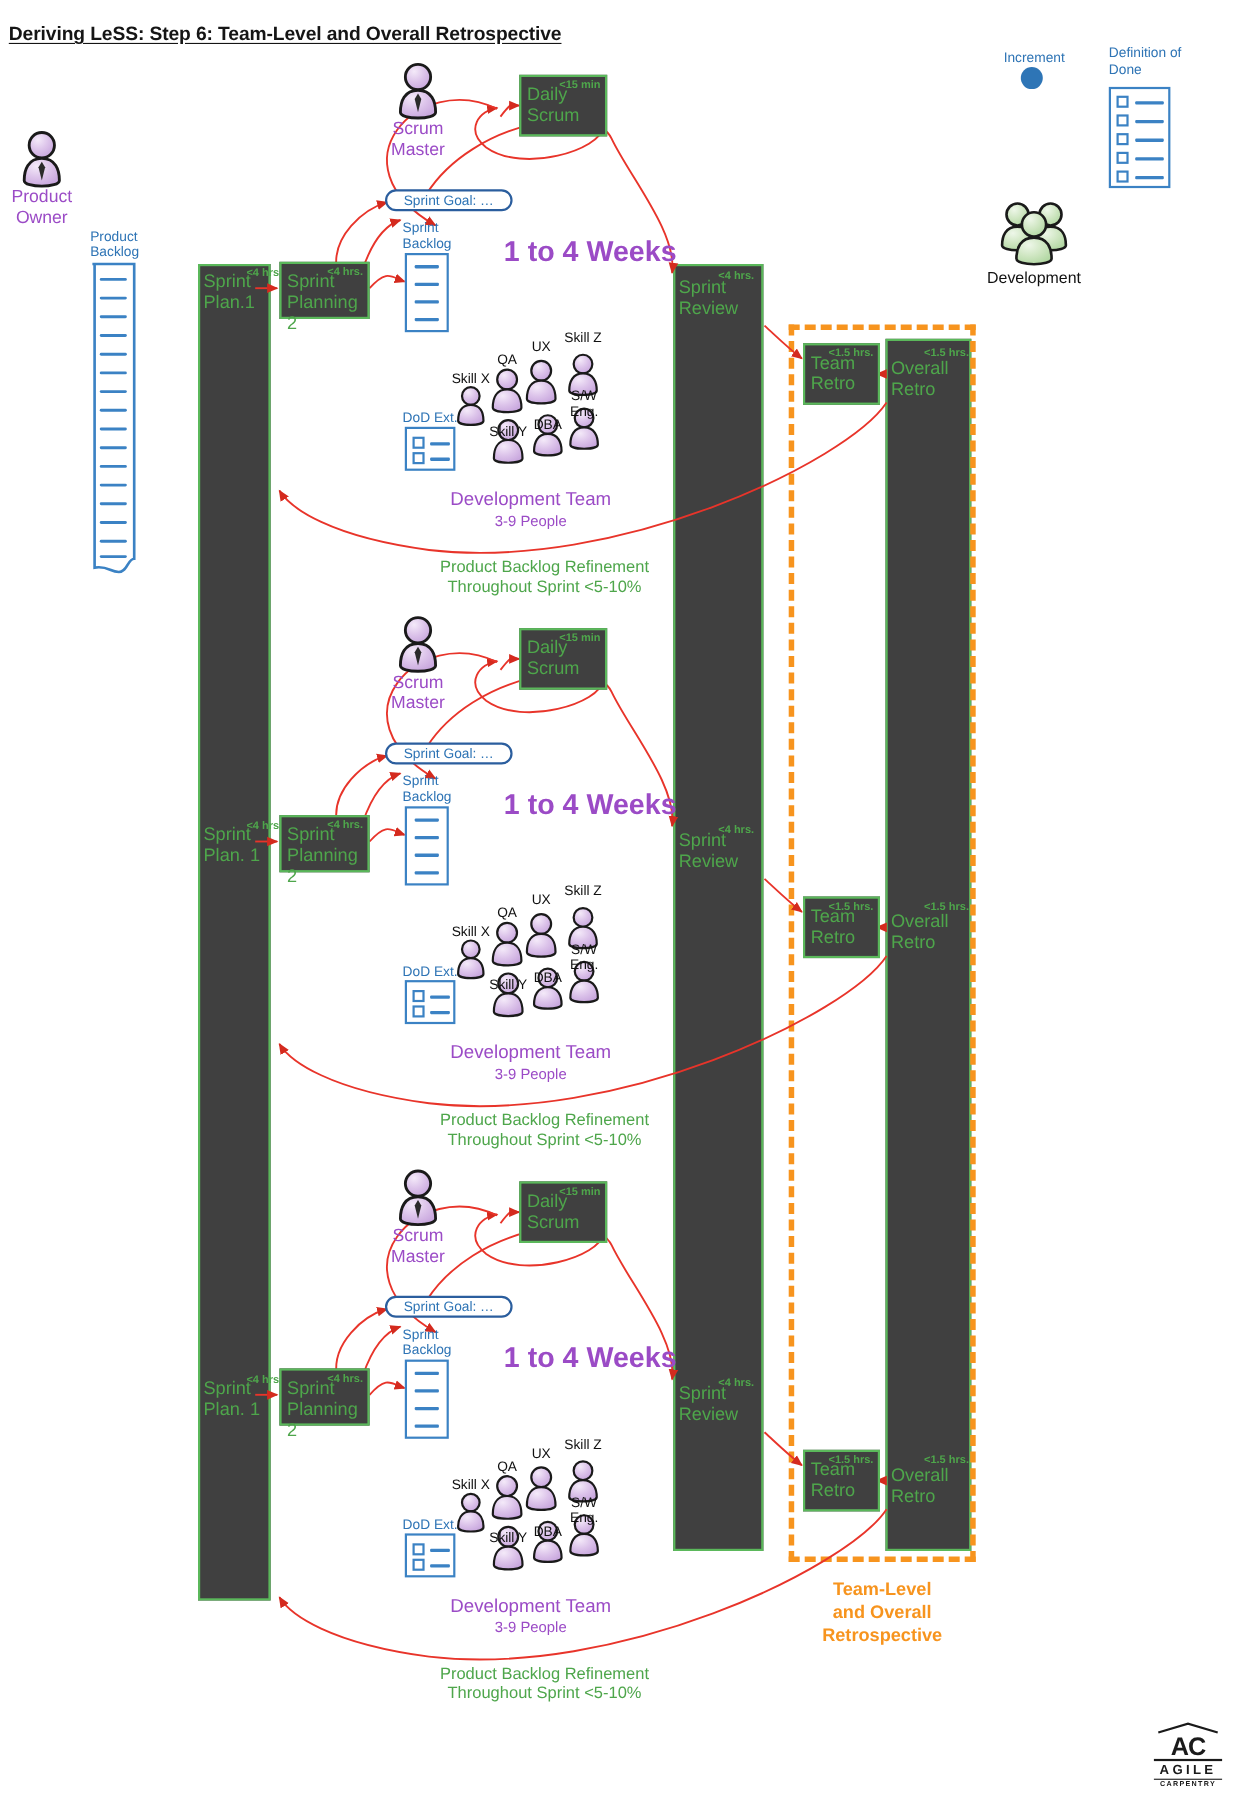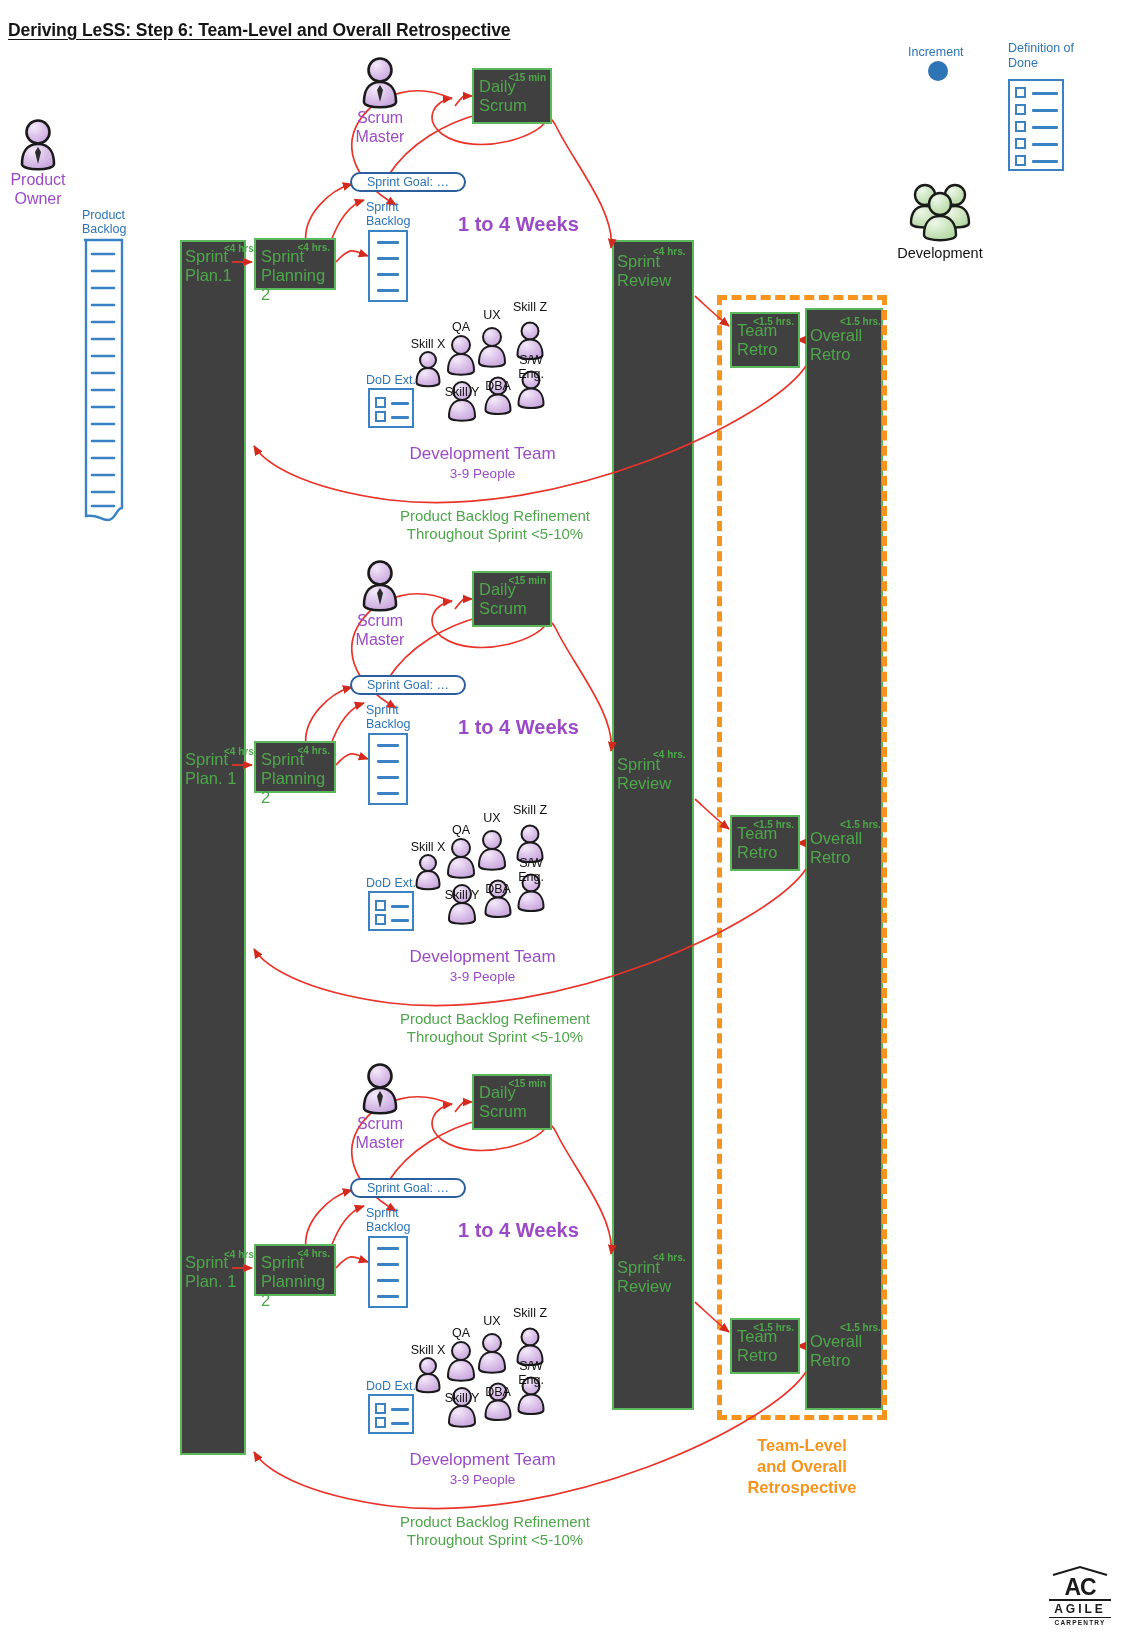--- a/index.html
+++ b/index.html
@@ -31,21 +31,21 @@
         background:#fff;color:#2E74B5;font-size:12.5px;display:flex;
         align-items:center;justify-content:center;font-weight:500;}
   
   .chk{position:absolute;width:11px;height:11px;border:2px solid #3B82C4;
        box-sizing:border-box;}
   
   .role{position:absolute;color:#9B4BC6;font-size:16px;line-height:19px;
         text-align:center;white-space:pre-line;}
   .skill{position:absolute;color:#111;font-size:12.5px;line-height:14px;
          text-align:center;white-space:pre-line;}
-  .weeks{position:absolute;color:#9B4BC6;font-size:20px;font-weight:600;
+  .weeks{position:absolute;color:#9B4BC6;font-size:26px;font-weight:600;
          white-space:nowrap;}
   .devteam{position:absolute;color:#9B4BC6;font-size:17px;font-weight:500;
            white-space:nowrap;text-align:center;}
   .devcount{position:absolute;color:#9B4BC6;font-size:13.5px;
             white-space:nowrap;text-align:center;}
   .pbr{position:absolute;color:#4EA64B;font-size:15px;line-height:18px;
        text-align:center;white-space:pre-line;}
   
   #retro-group{border:5px dashed #F7941E;box-sizing:border-box;background:transparent;}
   #retro-group-label{position:absolute;color:#F7941E;font-size:16.5px;
@@ -84,21 +84,21 @@
       <stop offset="0%" stop-color="#eef7e9"></stop>
         <stop offset="55%" stop-color="#cfe6c2"></stop>
       <stop offset="100%" stop-color="#b3d8a4"></stop>
     </radialGradient>
     <marker id="arrowRed" markerWidth="7" markerHeight="7" refX="5.4" refY="3" orient="auto" markerUnits="strokeWidth">
       <path d="M0,0.4 L6,3 L0,5.6 z" fill="#D42A1E"></path>
     </marker>
   </defs>
 </svg>
 
-<div class="cap-blue" style="left:908px;top:45px;text-align:left;width:60px;">Increment</div>
+<div class="cap-blue" style="left:908px;top:45px;text-align:right;width:60px;">Increment</div>
 <div id="increment-dot" style="left:928px;top:61px;"></div>
 
 <div class="cap-blue" style="left:1008px;top:41px;">Definition of
 Done</div>
 <div class="bbox abs" id="dod-box" style="left:1008px;top:79px;width:56px;height:92px;">
   <div class="chk" style="left:5px;top:6px;"></div>
     <div class="bline" style="left:22px;top:11px;width:26px;"></div>
   <div class="chk" style="left:5px;top:23px;"></div>
     <div class="bline" style="left:22px;top:28px;width:26px;"></div>
   <div class="chk" style="left:5px;top:40px;"></div>

